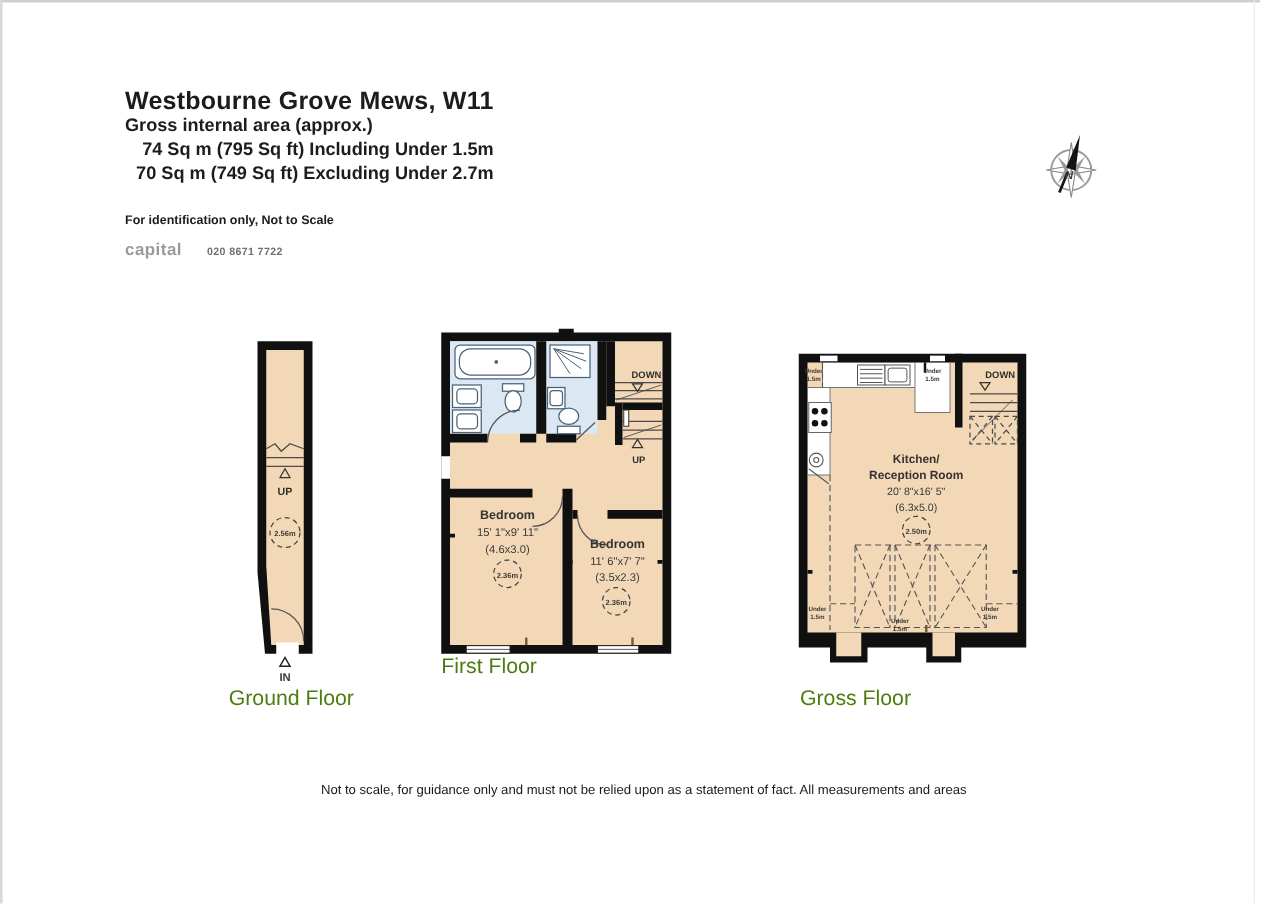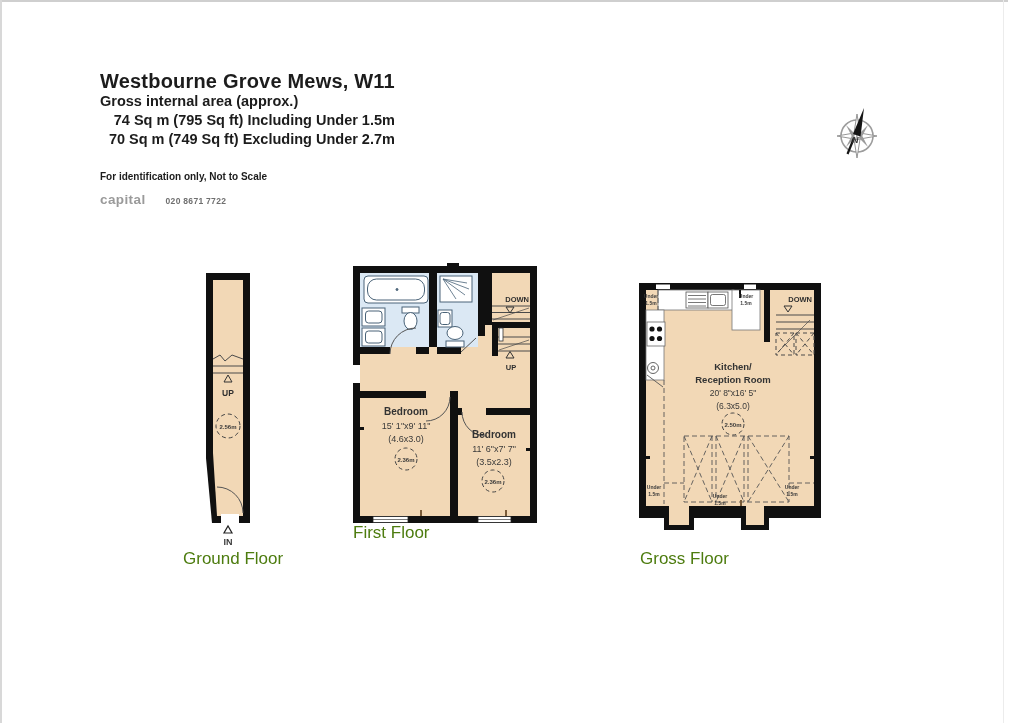--- a/index.html
+++ b/index.html
@@ -306,14 +306,15 @@
       <text x="84" y="226.5" text-anchor="middle" font-size="5" class="tiny">1.5m</text>
     </g>
     <g>
       <text x="156" y="211" text-anchor="middle" font-size="5" class="tiny">Under</text>
       <text x="156" y="217.5" text-anchor="middle" font-size="5" class="tiny">1.5m</text>
     </g>
   </svg>
   <div class="floor-label" style="left:640px;top:549px">Gross Floor</div>
 
   <div class="footer">
+    <div>Not to scale, for guidance only and must not be relied upon as a statement of fact.  All measurements and areas</div>
   </div>
 </div>
 
 </body></html>

